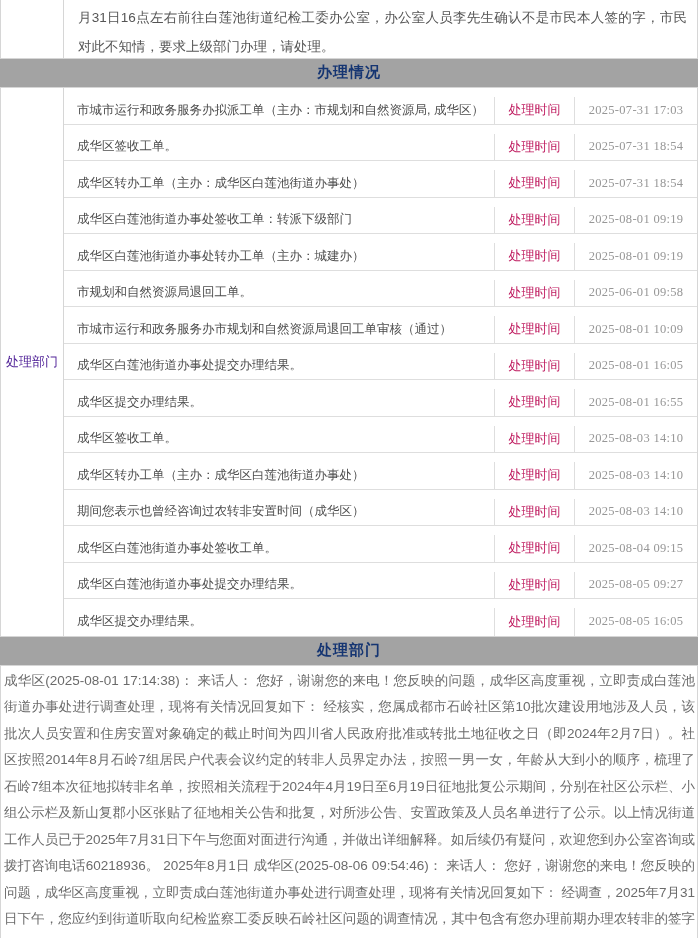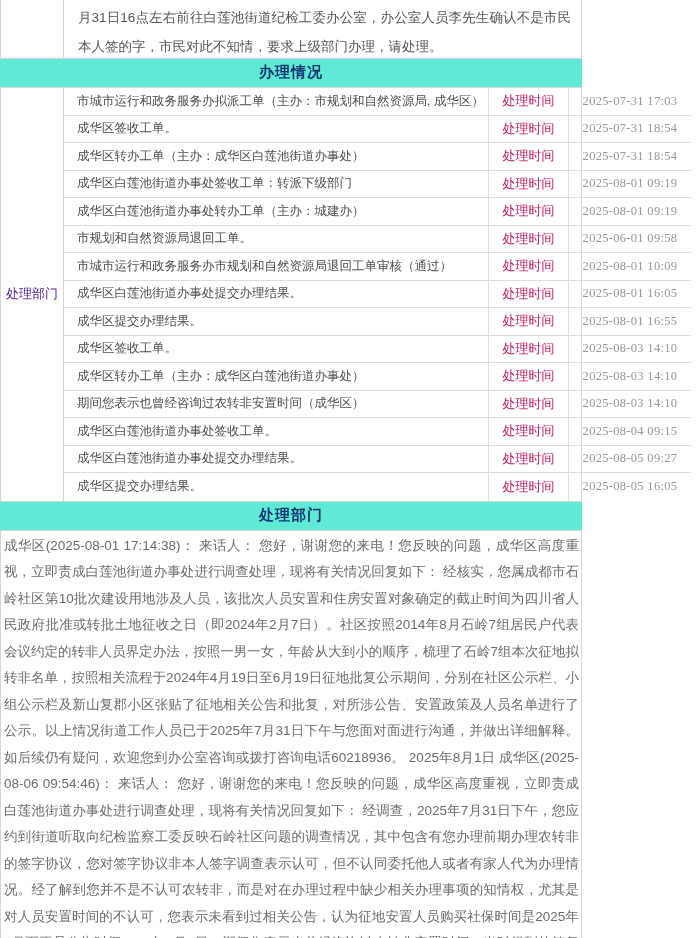--- a/index.html
+++ b/index.html
@@ -2,58 +2,59 @@
 <html><head>
 <meta charset="utf-8">
 <style>
   * { margin:0; padding:0; box-sizing:border-box; }
   html,body { background:#fff; }
   body {
     width:698px; height:938px;
     font-family:"Liberation Sans", sans-serif;
     color:#555; overflow:hidden;
   }
-  .page { width:582px; height:938px; background:#fff; }
+  .page { width:698px; height:938px; background:#fff; }
 
   
   .top-section {
     display:flex; height:58px; overflow:hidden;
     border-left:1px solid #d6d6d6; border-right:1px solid #d6d6d6;
   }
   .top-label-cell { width:63px; border-right:1px solid #d6d6d6; flex:none; }
   .top-content {
     flex:1; padding:3px 10px 0 14px;
     font-size:13.5px; line-height:29px; color:#555;
     text-align:justify;
   }
 
   
   .band {
     border-top:1px solid #d6d6d6; border-bottom:1px solid #d6d6d6;
-    background:#5eead4; text-align:center; padding:4px 0 5px 0;
+    background:#a3a3a3; text-align:center; padding:4px 0 5px 0;
   }
   .band-title {
     display:inline-block; color:#153572; font-weight:bold;
     font-size:15px; letter-spacing:1px;
   }
 
   
   .proc-table {
     display:flex;
     border-left:1px solid #d6d6d6; border-right:1px solid #d6d6d6;
   }
   .dept-label-cell {
     width:63px; flex:none; border-right:1px solid #d6d6d6;
     display:flex; align-items:center; justify-content:center;
     font-size:13px; color:#4c1d95;
   }
   .proc-rows { flex:1; }
   .proc-row {
     display:flex; height:27.5px;
     border-bottom:1px solid #dedede;
+    margin-top:9px;
   }
   .proc-row:last-child { border-bottom:none; }
   .cell-desc {
     flex:1; display:flex; align-items:center;
     padding-left:13px; padding-right:4px;
     font-size:12.5px; color:#4d4d4d;
     border-right:1px solid #dedede;
     white-space:nowrap; overflow:hidden;
   }
   .cell-timelabel {

